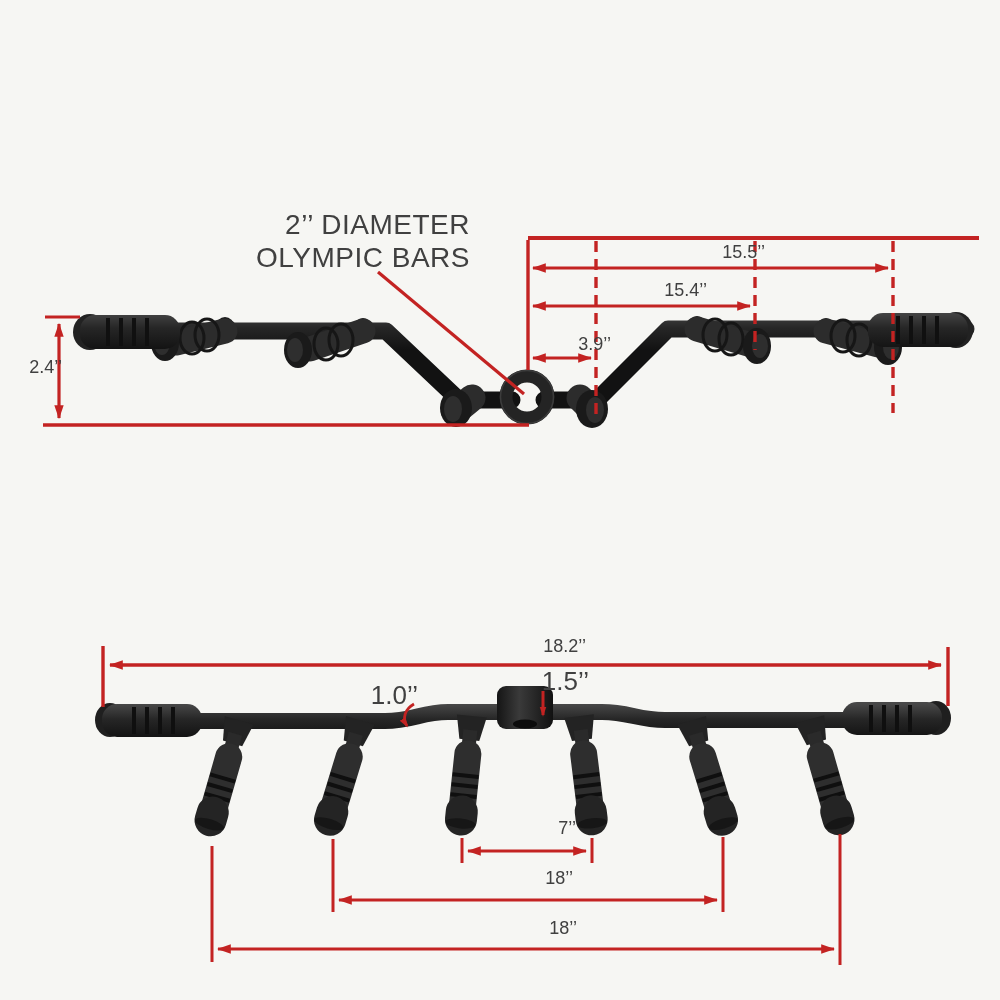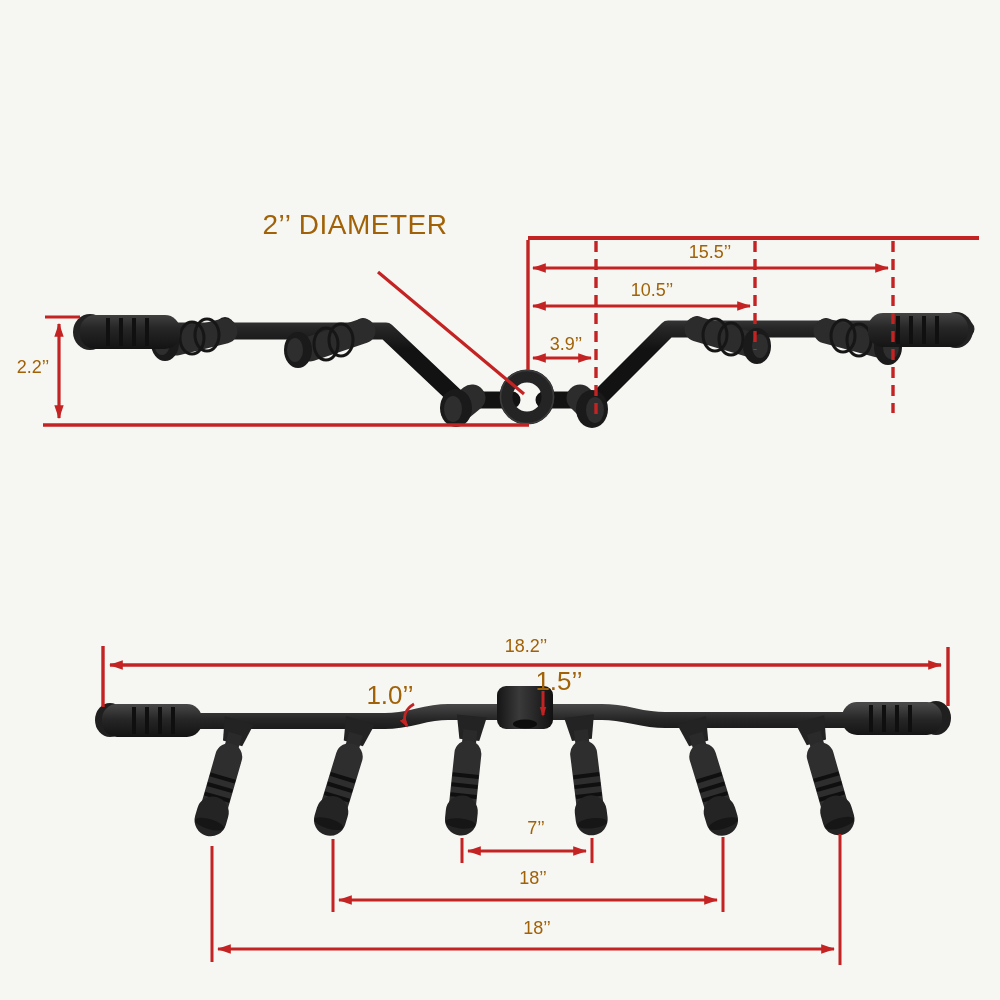--- a/index.html
+++ b/index.html
@@ -6,23 +6,23 @@
   #stage{
     position:relative;
     width:1000px;height:1000px;
     background:#f6f6f3;
     overflow:hidden;
     font-family:"Liberation Sans", sans-serif;
   }
   #art{position:absolute;left:0;top:0;}
   .lbl{
     position:absolute;
-    color:#a16207;
+    color:#404040;
     font-family:"Liberation Sans", sans-serif;
-    text-align:center;
+    text-align:right;
     white-space:nowrap;
     line-height:1.15;
   }
   .dim{font-size:18px;}
   .dim-sm{font-size:26px;}
   .callout{font-size:28px;letter-spacing:.5px;line-height:33px;}
   .title{font-size:30px;letter-spacing:1px;}
   .red{stroke:#c32322;}
 </style>
 </head>
@@ -243,25 +243,26 @@
       <path d="M 723 837 V 912" stroke-width="3"></path>
       <line x1="339" y1="900" x2="717" y2="900" stroke-width="3.2" marker-start="url(#ar)" marker-end="url(#ar)"></line>
       <path d="M 212 846 V 962" stroke-width="3"></path>
       <path d="M 840 834 V 965" stroke-width="3"></path>
       <line x1="218" y1="949" x2="834" y2="949" stroke-width="3.2" marker-start="url(#ar)" marker-end="url(#ar)"></line>
     </g>
   </svg>
 
   <div class="lbl callout" style="left:240px;top:208px;width:230px;">
     <div>2’’ DIAMETER</div>
+    <div>OLYMPIC BARS</div>
   </div>
 
-  <div class="lbl dim" style="left:4px;top:357px;width:58px;">2.2’’</div>
+  <div class="lbl dim" style="left:4px;top:357px;width:58px;">2.4’’</div>
   <div class="lbl dim" style="left:655px;top:242px;width:110px;">15.5’’</div>
-  <div class="lbl dim" style="left:597px;top:280px;width:110px;">10.5’’</div>
+  <div class="lbl dim" style="left:597px;top:280px;width:110px;">15.4’’</div>
   <div class="lbl dim" style="left:521px;top:334px;width:90px;">3.9’’</div>
 
 
   <div class="lbl dim" style="left:466px;top:636px;width:120px;">18.2’’</div>
   <div class="lbl dim-sm" style="left:362px;top:681px;width:56px;">1.0’’</div>
   <div class="lbl dim-sm" style="left:529px;top:667px;width:60px;">1.5’’</div>
   <div class="lbl dim" style="left:496px;top:818px;width:80px;">7’’</div>
   <div class="lbl dim" style="left:493px;top:868px;width:80px;">18’’</div>
   <div class="lbl dim" style="left:497px;top:918px;width:80px;">18’’</div>
 

